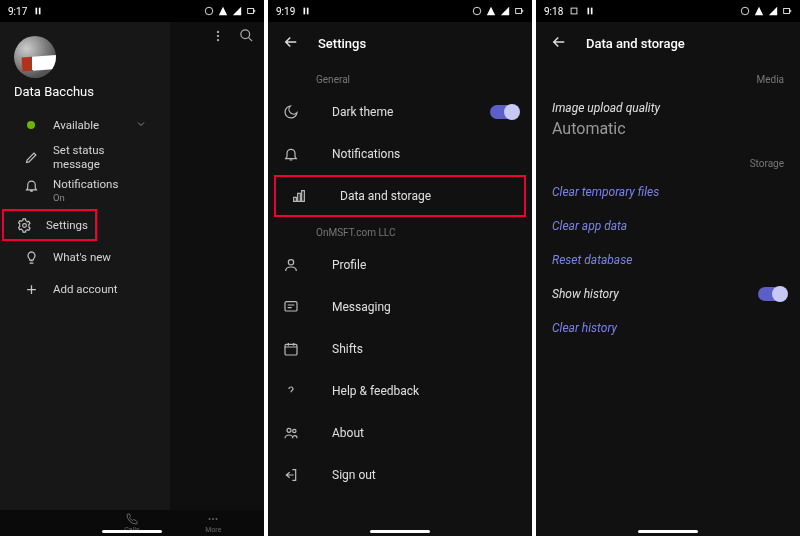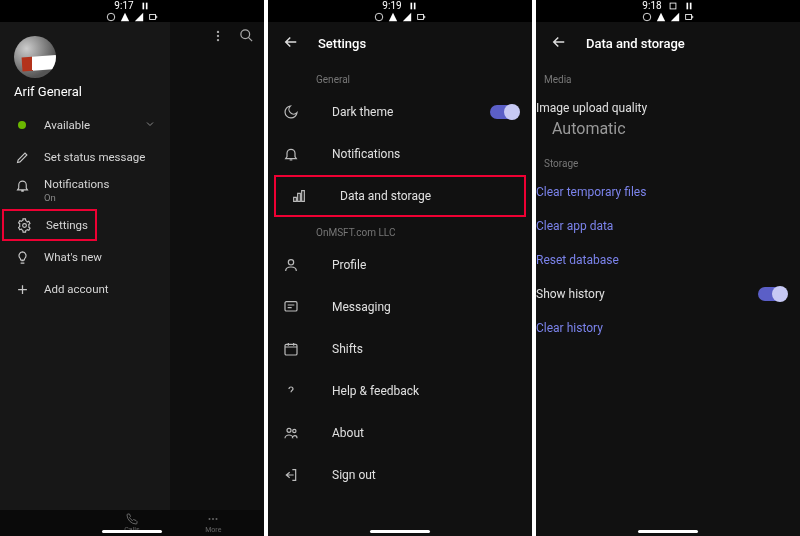--- a/index.html
+++ b/index.html
@@ -24,55 +24,54 @@
   }
   .statusbar {
     height: 22px;
     background: #000;
     display: flex;
     align-items: center;
     justify-content: space-between;
     padding: 0 8px;
     font-size: 10px;
     color: #fff;
-    flex-direction: column;
   }
   .status-left { display:flex; gap:6px; align-items:center; }
   .status-right { display:flex; gap:4px; align-items:center; }
   .si { width:10px; height:10px; display:inline-block; }
   
   .p1-body { background:#111; height:calc(100% - 22px - 26px); position:relative; }
   .p1-sidebar { width:170px; height:100%; background:#171717; }
   .p1-right { position:absolute; top:0; right:0; width:94px; height:100%; background:#0f0f0f; }
   .topbar-icons { height:30px; display:flex; justify-content:flex-end; align-items:center; gap:14px; padding:0 10px; color:#aaa; }
   .avatar-wrap { padding:14px 14px 6px; }
   .avatar { width:42px; height:42px; border-radius:50%; background: radial-gradient(circle at 30% 30%, #ccc 0%, #888 40%, #555 70%); overflow:hidden; position:relative; }
   .avatar::after{content:"";position:absolute;left:8px;top:20px;width:40px;height:14px;background:linear-gradient(90deg,#b3321b 0,#b3321b 10px,#fff 10px,#fff 40px);transform:rotate(-4deg);}
   .username { padding:0 14px 10px; font-size:13px; color:#fff; }
-  .row { display:flex; align-items:center; height:32px; padding:0 14px; gap:14px; color:#d6d6d6; font-size:11.5px; }
+  .row { display:flex; align-items:center; height:32px; padding:0 23px; gap:14px; color:#d6d6d6; font-size:11.5px; }
   .row .ico { width:16px; height:16px; display:flex; align-items:center; justify-content:center; flex-shrink:0; color:#c7c7c7; }
   .status-dot { width:8px; height:8px; background:#6bb700; border-radius:50%; }
   .chev { margin-left:auto; color:#888; }
   .row.sub { height:36px; align-items:flex-start; padding-top:4px; }
   .sub-label { display:flex; flex-direction:column; }
   .sub-label .s2 { font-size:9.5px; color:#888; margin-top:1px; }
   .redbox { border:2px solid #e03; }
   .bottomnav { position:absolute; bottom:0; left:0; right:0; height:26px; background:#0a0a0a; display:flex; align-items:center; justify-content:space-around; padding:0 10px; }
   .navitem { display:flex; flex-direction:column; align-items:center; color:#666; font-size:7px; gap:1px; width:40px; }
   .navitem svg{width:12px;height:12px;}
   .home-ind { position:absolute; bottom:3px; left:50%; transform:translateX(-50%); width:60px; height:3px; background:#fff; border-radius:2px; }
   
   .appbar { height:42px; display:flex; align-items:center; gap:18px; padding:0 14px; }
   .appbar .back { color:#ddd; }
   .appbar .title { font-size:13px; color:#fff; font-weight:500; }
   .section-label { font-size:10px; color:#777; padding:10px 16px 6px 48px; }
-  .section-label.p3 { padding-left:8px; }
+  .section-label.p3 { padding-left:8px;text-align:right; }
   .p2-row, .p3-row { display:flex; align-items:center; height:42px; padding:0 14px; gap:32px; font-size:12px; }
   .p2-row .ico, .p3-row .ico { width:18px; height:18px; display:flex; align-items:center; justify-content:center; color:#bbb; flex-shrink:0; }
-  .p3-row { padding-left:0; }
+  .p3-row { padding-left:16px;font-style:italic; }
   .p3-row.dense { height:34px; }
   .link { color:#7b83eb;text-align:right; }
   .toggle { margin-left:auto; width:28px; height:14px; background:#444; border-radius:7px; position:relative; }
   .toggle.on { background:#5b5fc7; }
   .toggle .knob { position:absolute; top:-1px; width:16px; height:16px; background:#b3b6f2; border-radius:50%; right:-2px; }
   .toggle.on .knob { background:#c7c9f4; }
   .subval { font-size:16px; color:#999; padding:0 16px 10px; margin-top:-6px; }
   .redbox2 { border:2px solid #e03; margin:0 6px; }
   .p2-body, .p3-body { height:calc(100% - 22px - 6px); }
   .home-only { position:absolute; bottom:3px; left:50%; transform:translateX(-50%); width:60px; height:3px; background:#fff; border-radius:2px; }
@@ -116,21 +115,21 @@
         <span><svg width="15" height="15" viewBox="0 0 24 24" fill="none" stroke="#aaa" stroke-width="2">
               <circle cx="10" cy="10" r="7"></circle>
               <path d="M21 21l-6-6"></path>
             </svg></span>
       </div>
     </div>
     <div class="p1-sidebar">
       <div class="avatar-wrap">
         <div class="avatar"></div>
       </div>
-      <div class="username">Arif General</div>
+      <div class="username">Data Bacchus</div>
 
       <div class="row">
         <span class="ico">
             <span class="status-dot"></span>
           </span>
         <span>Available</span>
         <span class="chev"><svg width="12" height="12" viewBox="0 0 24 24" fill="none" stroke="#888" stroke-width="2">
               <path d="M6 9l6 6 6-6"></path>
             </svg></span>
       </div>

